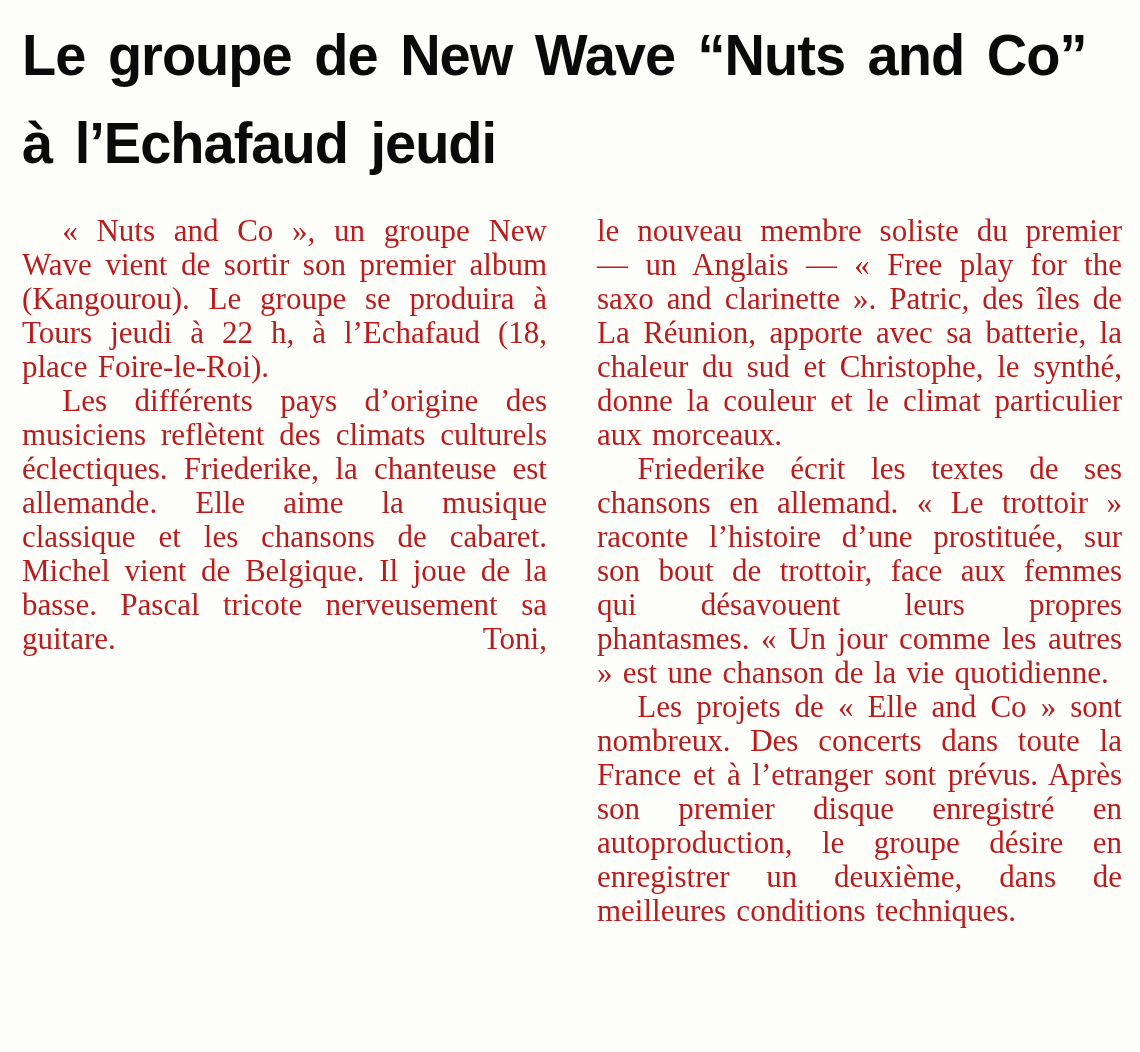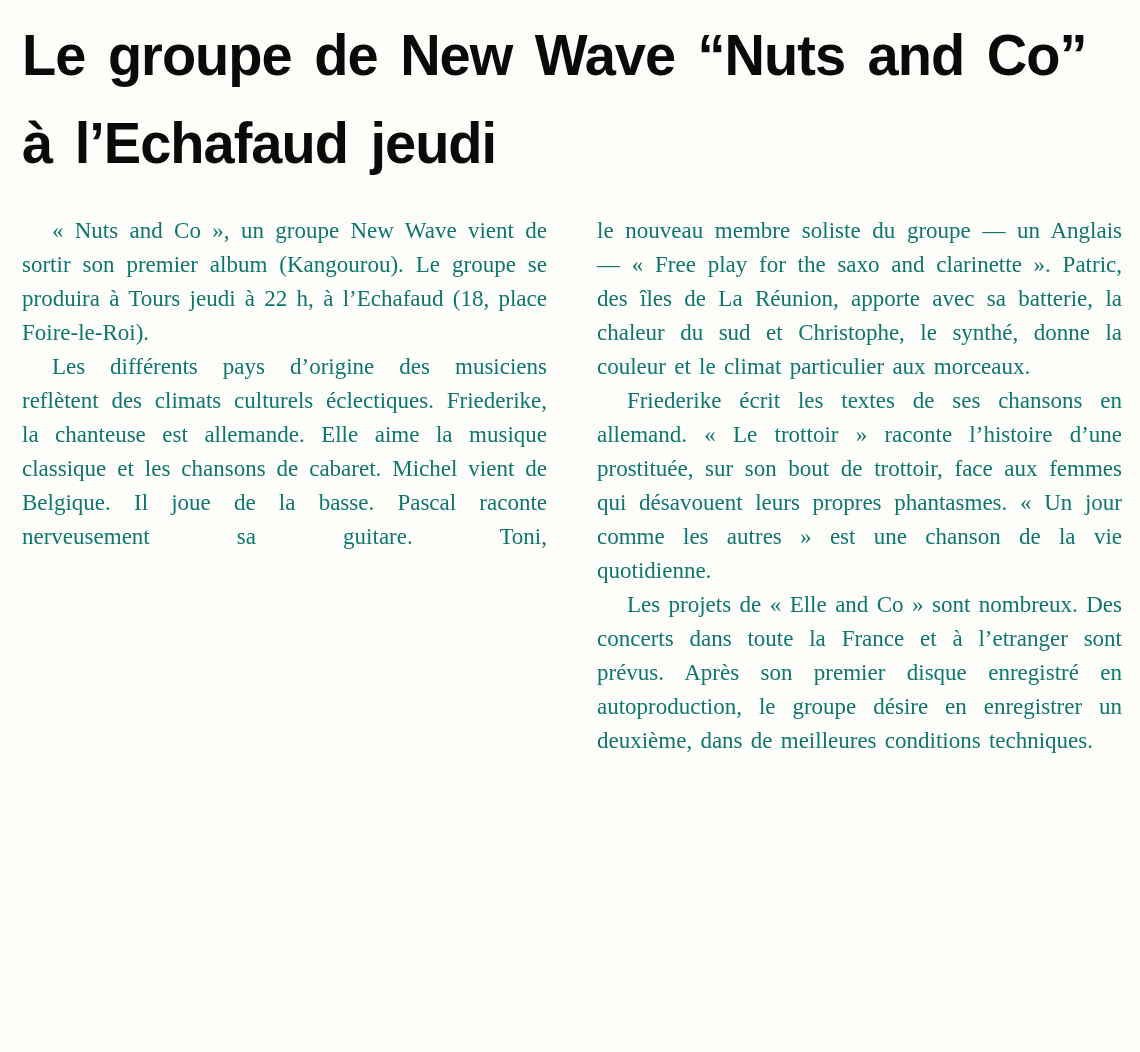--- a/index.html
+++ b/index.html
@@ -27,48 +27,48 @@
     transform-origin: top left;
   }
   .headline .hl-line { display: block; white-space: nowrap; }
   .columns {
     display: flex;
     gap: 50px;
     margin-top: 34px;
   }
   .col {
     flex: 1 1 0;
-    font-size: 23px;
+    font-size: 31px;
     line-height: 34px;
     text-align: justify;
     word-spacing: 2.5px;
-    color: #0f766e;
+    color: #b91c1c;
   }
   .col p { margin: 0; }
   .para.indent { text-indent: 1.3em; }
   .para.justify-last { text-align-last: justify; }
 </style>
 </head>
 <body>
 
 <div class="page">
 
   <h1 class="headline">
     <span class="hl-line">Le groupe de New Wave “Nuts and Co”</span>
     <span class="hl-line">à l’Echafaud jeudi</span>
   </h1>
 
   <div class="columns">
 
     <div class="col">
       <p class="para indent">« Nuts and Co », un groupe New Wave vient de sortir son premier album (Kangourou). Le groupe se produira à Tours jeudi à 22 h, à l’Echafaud (18, place Foire-le-Roi).</p>
-      <p class="para indent justify-last">Les différents pays d’origine des musiciens reflètent des climats culturels éclectiques. Friederike, la chanteuse est allemande. Elle aime la musique classique et les chansons de cabaret. Michel vient de Belgique. Il joue de la basse. Pascal raconte nerveusement sa guitare. Toni,</p>
+      <p class="para indent justify-last">Les différents pays d’origine des musiciens reflètent des climats culturels éclectiques. Friederike, la chanteuse est allemande. Elle aime la musique classique et les chansons de cabaret. Michel vient de Belgique. Il joue de la basse. Pascal tricote nerveusement sa guitare. Toni,</p>
     </div>
 
     <div class="col">
-      <p class="para">le nouveau membre soliste du groupe — un Anglais — « Free play for the saxo and clarinette ». Patric, des îles de La Réunion, apporte avec sa batterie, la chaleur du sud et Christophe, le synthé, donne la couleur et le climat particulier aux morceaux.</p>
+      <p class="para">le nouveau membre soliste du premier — un Anglais — « Free play for the saxo and clarinette ». Patric, des îles de La Réunion, apporte avec sa batterie, la chaleur du sud et Christophe, le synthé, donne la couleur et le climat particulier aux morceaux.</p>
       <p class="para indent">Friederike écrit les textes de ses chansons en allemand. « Le trottoir » raconte l’histoire d’une prostituée, sur son bout de trottoir, face aux femmes qui désavouent leurs propres phantasmes. « Un jour comme les autres » est une chanson de la vie quotidienne.</p>
       <p class="para indent">Les projets de « Elle and Co » sont nombreux. Des concerts dans toute la France et à l’etranger sont prévus. Après son premier disque enregistré en autoproduction, le groupe désire en enregistrer un deuxième, dans de meilleures conditions techniques.</p>
     </div>
 
   </div>
 
 </div>
 
 </body></html>

